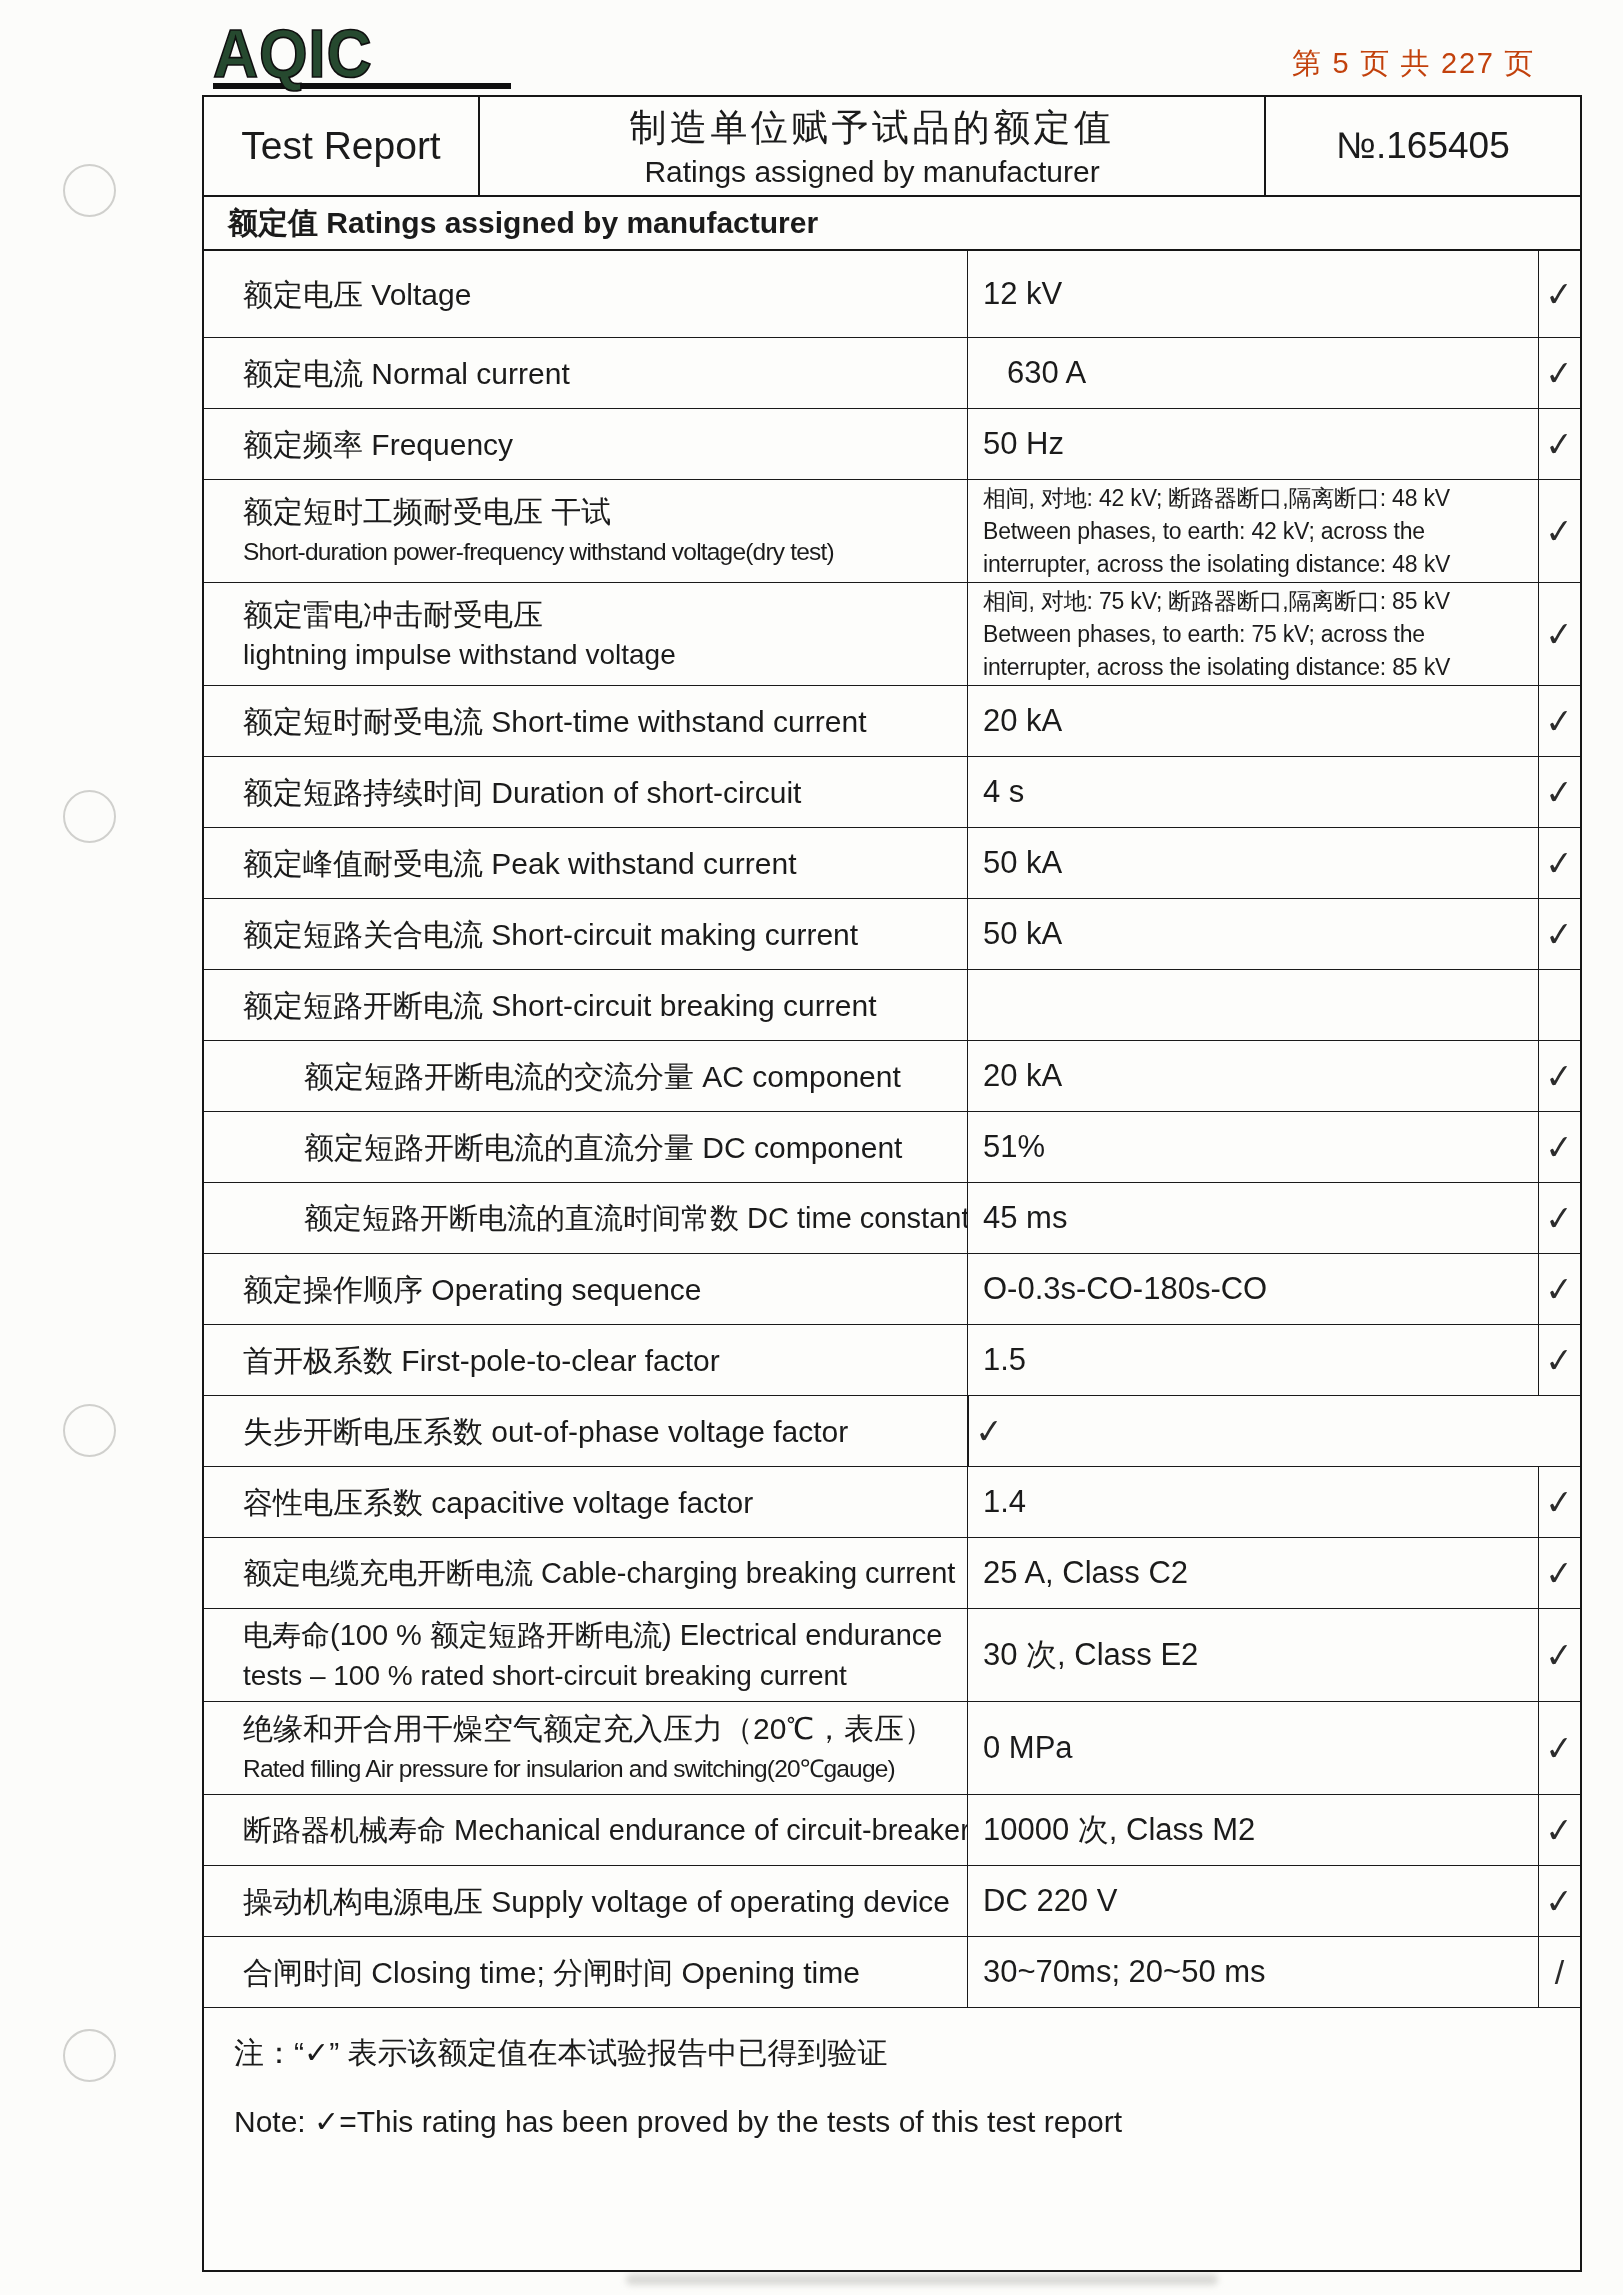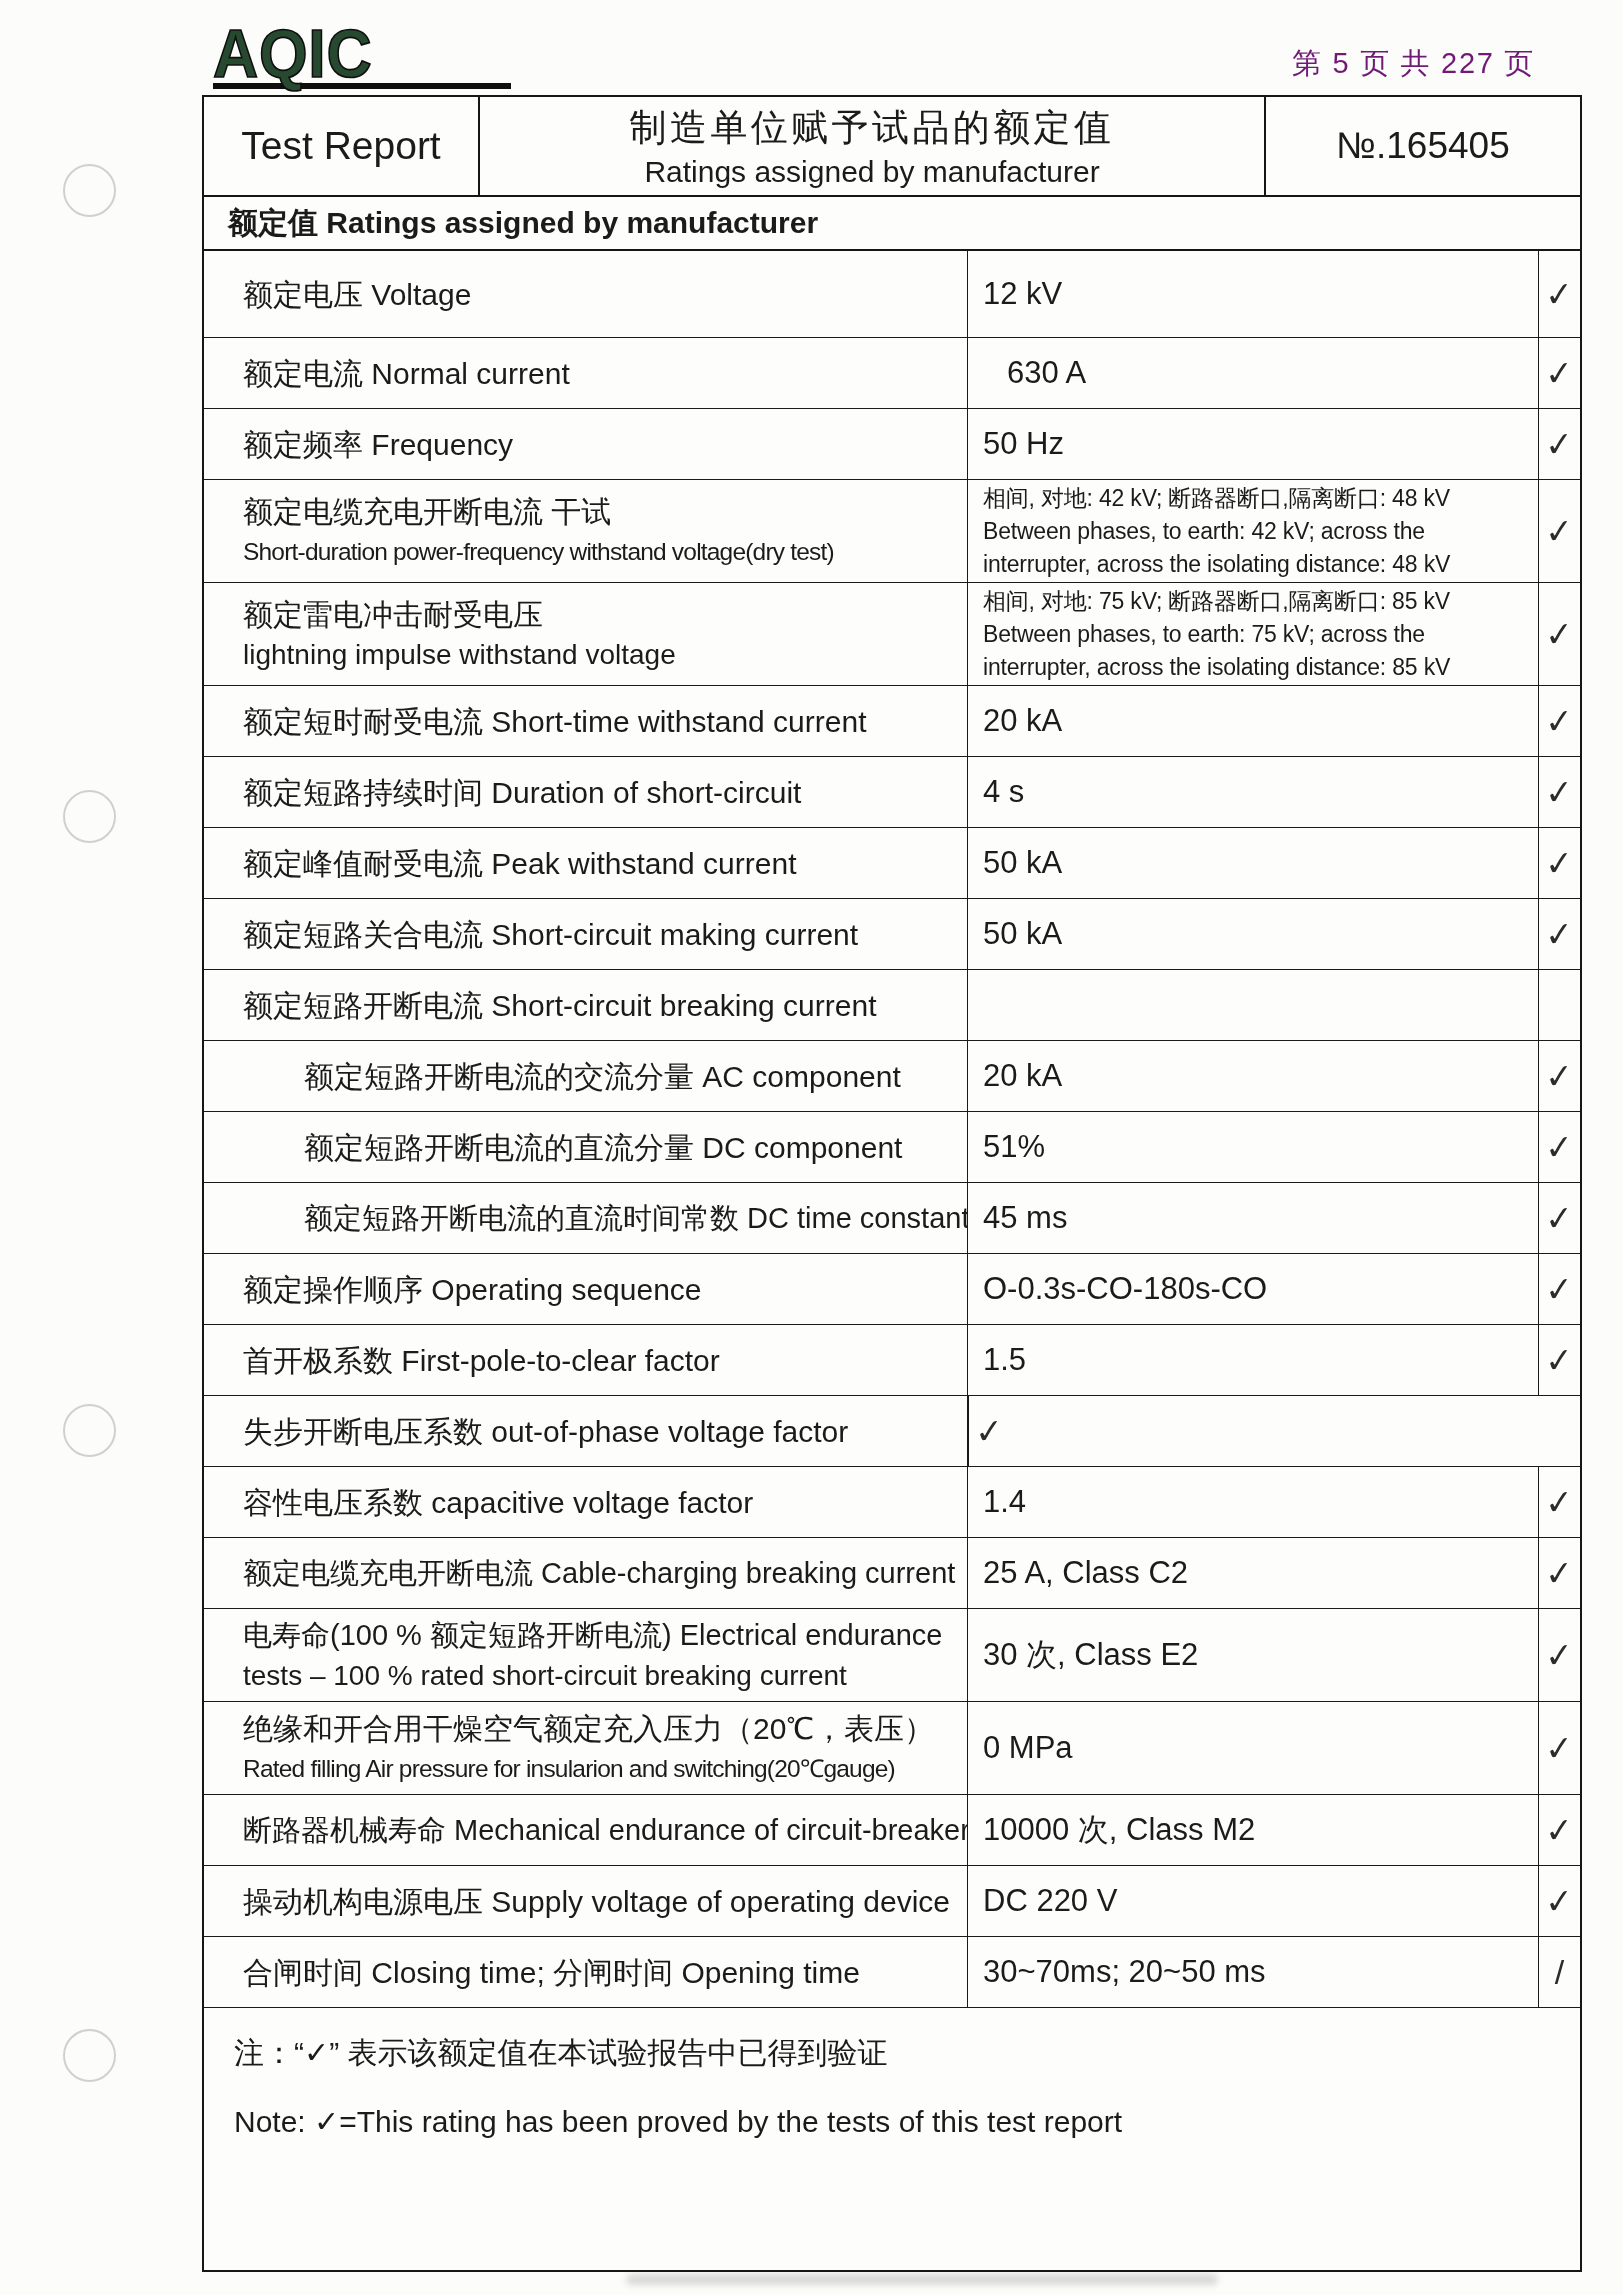--- a/index.html
+++ b/index.html
@@ -11,21 +11,21 @@
   
   .logo-wrap { position:absolute; left:213px; top:18.6px; }
   .logo-text {
     font-size:68px; font-weight:800; letter-spacing:0.8px;
     color:#26492f; -webkit-text-stroke:1.7px #0f0f0f;
     transform:scaleX(.92); transform-origin:left; display:inline-block; line-height:1;
   }
   .logo-underline { width:298px; height:6px; background:#0f0f0f; margin-top:-3.4px; }
   .page-marker {
     position:absolute; top:44px; right:88px;
-    font-size:29px; color:#701a75; letter-spacing:1.7px;
+    font-size:29px; color:#c2410c; letter-spacing:1.7px;
   }
   
   .report-table {
     position:absolute; left:202px; top:95px; width:1380px;
     border:2.5px solid #161616; box-sizing:border-box; background:#fdfdfb;
   }
   .head-row { display:flex; height:98px; border-bottom:2.5px solid #161616; }
   .head-left {
     width:276px; border-right:2.5px solid #161616; box-sizing:border-box;
     display:flex; align-items:center; justify-content:center; font-size:39px;
@@ -138,21 +138,21 @@
 
       </div>
       <div class="cell value">50 Hz</div>
       <div class="cell mark">
         <span class="glyph">✓</span>
       </div>
     </div>
 
     <div class="row" style="height: 103px;">
       <div class="cell label">
-        <div class="l1">额定电缆充电开断电流  干试</div>
+        <div class="l1">额定短时工频耐受电压  干试</div>
         <div class="l2 cond">Short-duration power-frequency withstand voltage(dry test)</div>
       </div>
       <div class="cell value multi">相间, 对地: 42 kV; 断路器断口,隔离断口: 48 kV
 Between phases, to earth:  42 kV;  across the
 interrupter, across the isolating distance:  48 kV</div>
       <div class="cell mark">
         <span class="glyph">✓</span>
       </div>
     </div>
 

